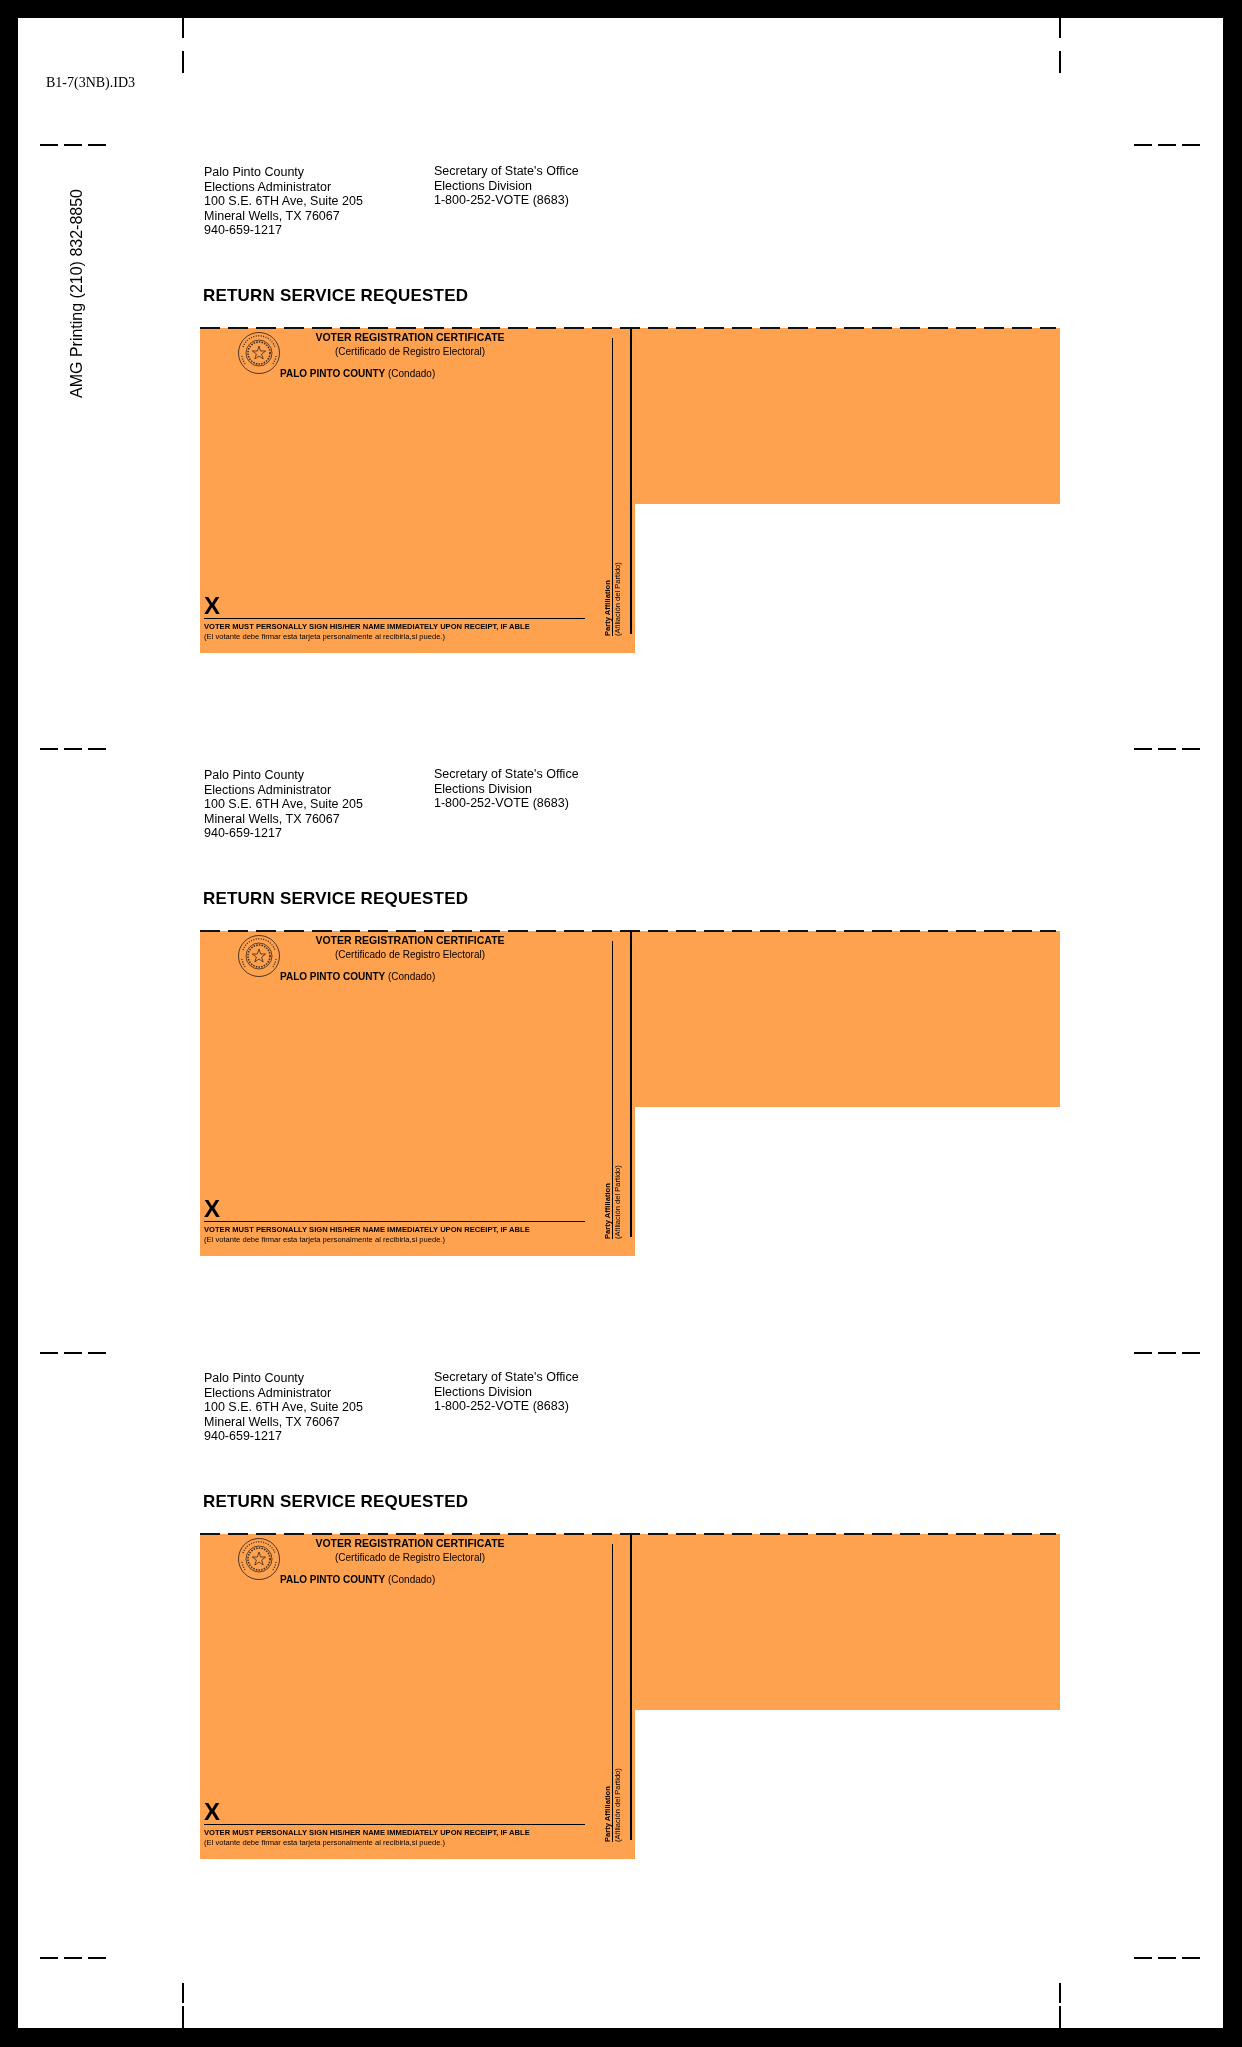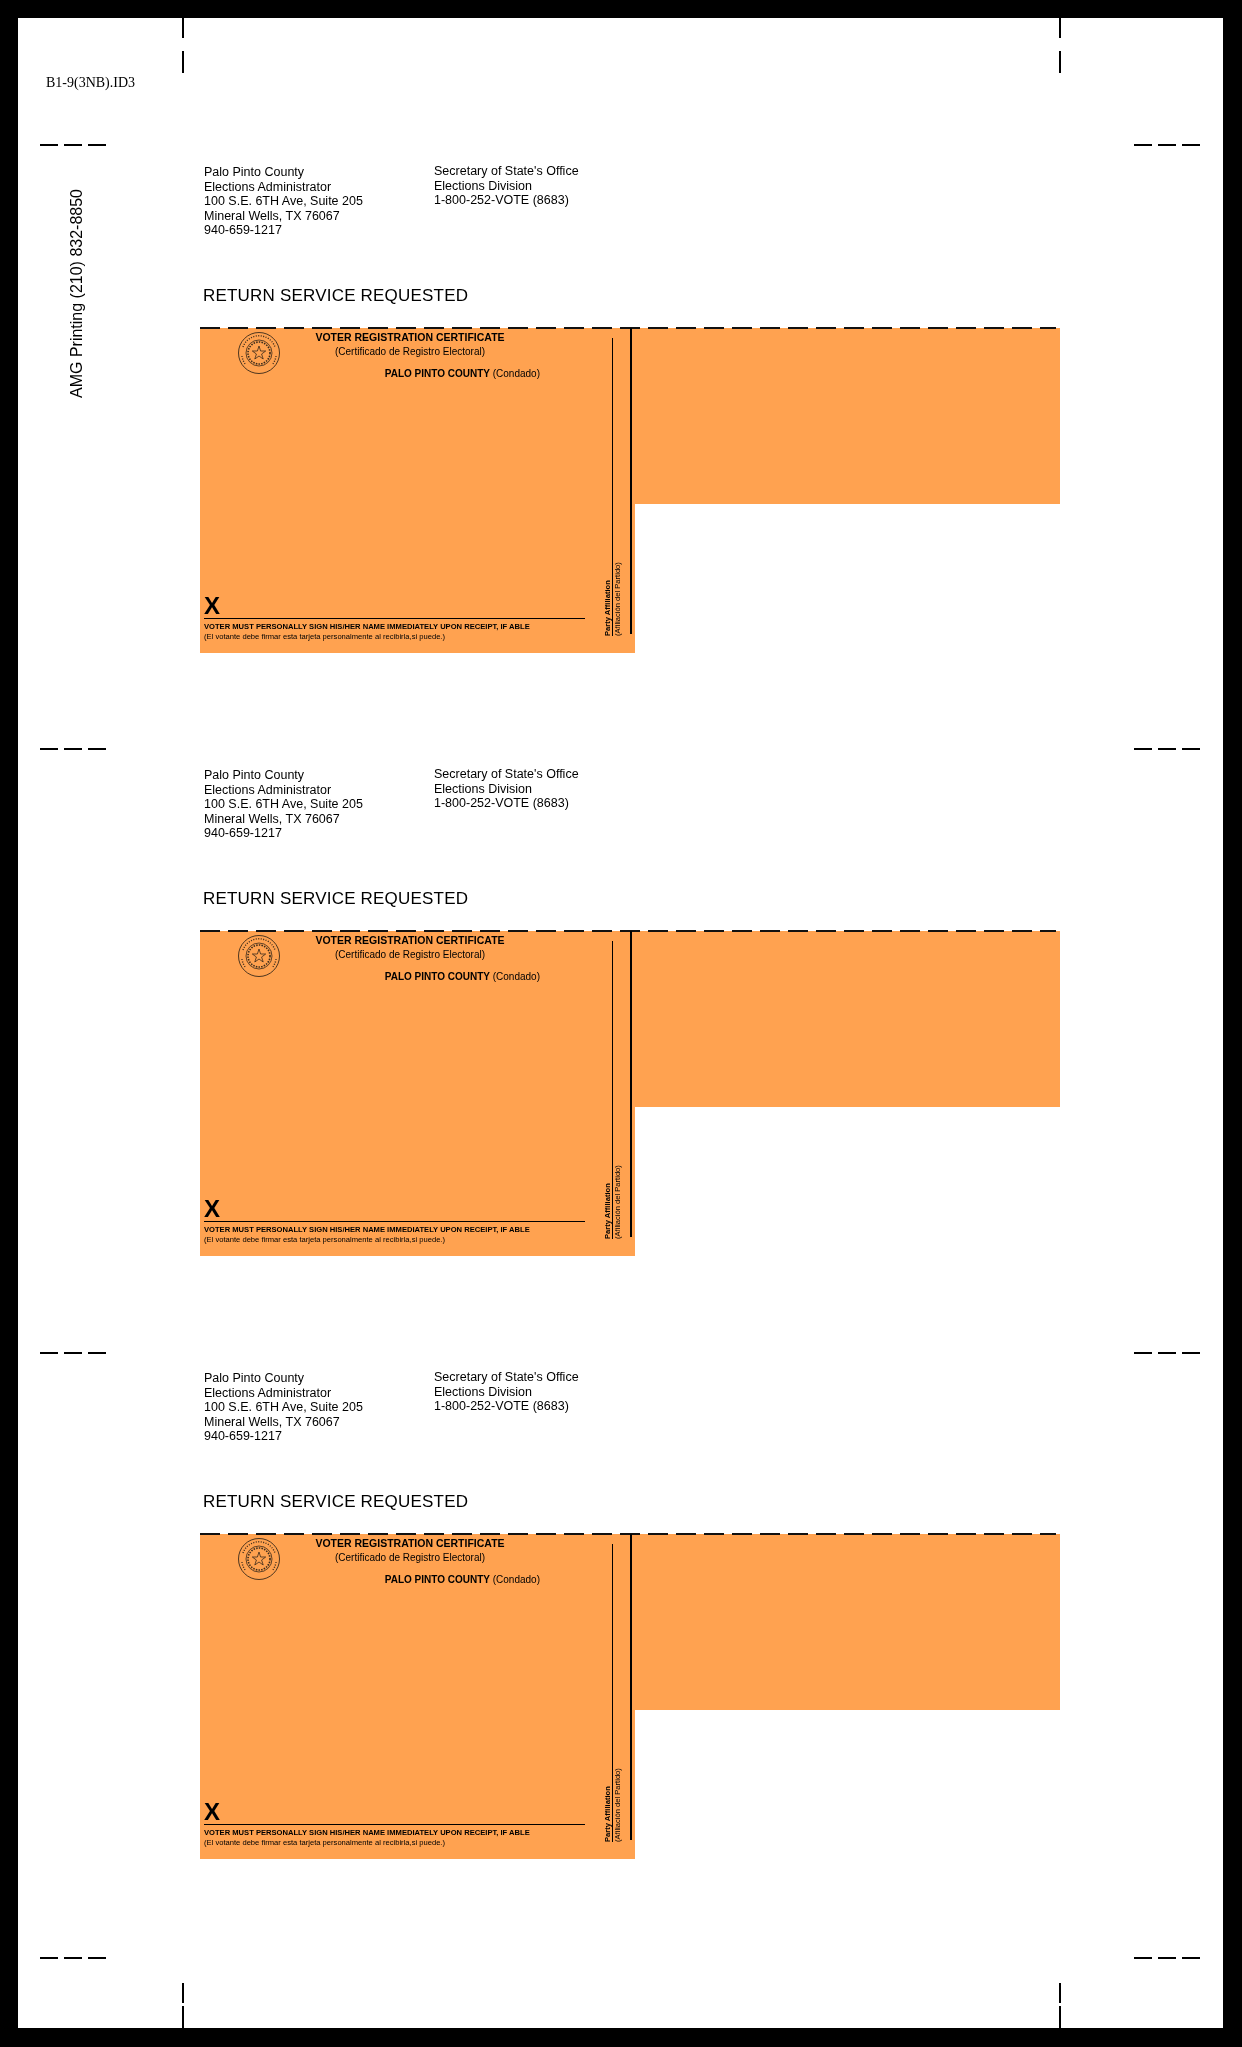--- a/index.html
+++ b/index.html
@@ -6,41 +6,41 @@
   body { width:1242px; height:2047px; background:#000; position:relative; overflow:hidden; font-family:"Liberation Sans", sans-serif; color:#000; }
   .page { position:absolute; left:18px; top:18px; width:1205px; height:2010px; background:#fff; }
   .abs { position:absolute; }
   .job-id { left:28px; top:57px; font-family:"Liberation Serif", serif; font-size:14px; }
   .printer { left:50px; top:380px; font-size:16px; transform:rotate(-90deg); transform-origin:left top; white-space:nowrap; }
   .vmark { position:absolute; width:2px; background:#000; }
   .hmark { position:absolute; height:2px; width:66px; background:repeating-linear-gradient(to right,#000 0 18px,transparent 18px 24px); }
   .panel { position:absolute; left:0; width:1154px; height:603px; }
   .ret-addr { left:186px; font-size:12.5px; line-height:14.6px; }
   .sos-addr { left:416px; font-size:12.5px; line-height:14.6px; }
-  .rsr { left:185px; font-size:17px; font-weight:normal; letter-spacing:0.2px; }
+  .rsr { left:185px; font-size:17px; font-weight:bold; letter-spacing:0.2px; }
   .card-left { left:182px; width:435px; height:325px; background:#ffa250; }
   .card-right { left:617px; width:425px; height:176px; background:#ffa250; }
   .perf { left:182px; width:856px; height:2px; background:repeating-linear-gradient(to right,#111 0 20px,transparent 20px 28px); }
   .seal { left:219px; width:44px; height:44px; }
   .title { left:262px; width:260px; text-align:center; font-size:10.5px; font-weight:bold; }
   .sub { left:262px; width:260px; text-align:center; font-size:10px; }
-  .county { left:262px; width:260px; text-align:right; font-size:10px; }
+  .county { left:262px; width:260px; text-align:left; font-size:10px; }
   .county b { font-weight:bold; }
   .xmark { left:186px; font-size:24px; font-weight:bold; line-height:24px; }
   .sigline { left:186px; width:381px; height:1px; background:#000; }
   .notice { left:186px; font-size:7.6px; font-weight:bold; white-space:nowrap; }
   .notice-es { left:186px; font-size:7.6px; white-space:nowrap; }
   .vline { position:absolute; width:1px; background:#000; }
   .party { font-size:7.6px; white-space:nowrap; transform:rotate(-90deg); transform-origin:left top; }
 </style>
 </head>
 <body>
 
 <div class="page">
-  <div class="abs job-id">B1-9(3NB).ID3</div>
+  <div class="abs job-id">B1-7(3NB).ID3</div>
   <div class="abs printer">AMG Printing (210) 832-8850</div>
 
   <div class="vmark" style="left:164px;top:0;height:20px"></div>
   <div class="vmark" style="left:164px;top:33px;height:22px"></div>
   <div class="vmark" style="left:1041px;top:0;height:20px"></div>
   <div class="vmark" style="left:1041px;top:33px;height:22px"></div>
   <div class="vmark" style="left:164px;top:1965px;height:20px"></div>
   <div class="vmark" style="left:164px;top:1988px;height:22px"></div>
   <div class="vmark" style="left:1041px;top:1965px;height:20px"></div>
   <div class="vmark" style="left:1041px;top:1988px;height:22px"></div>

